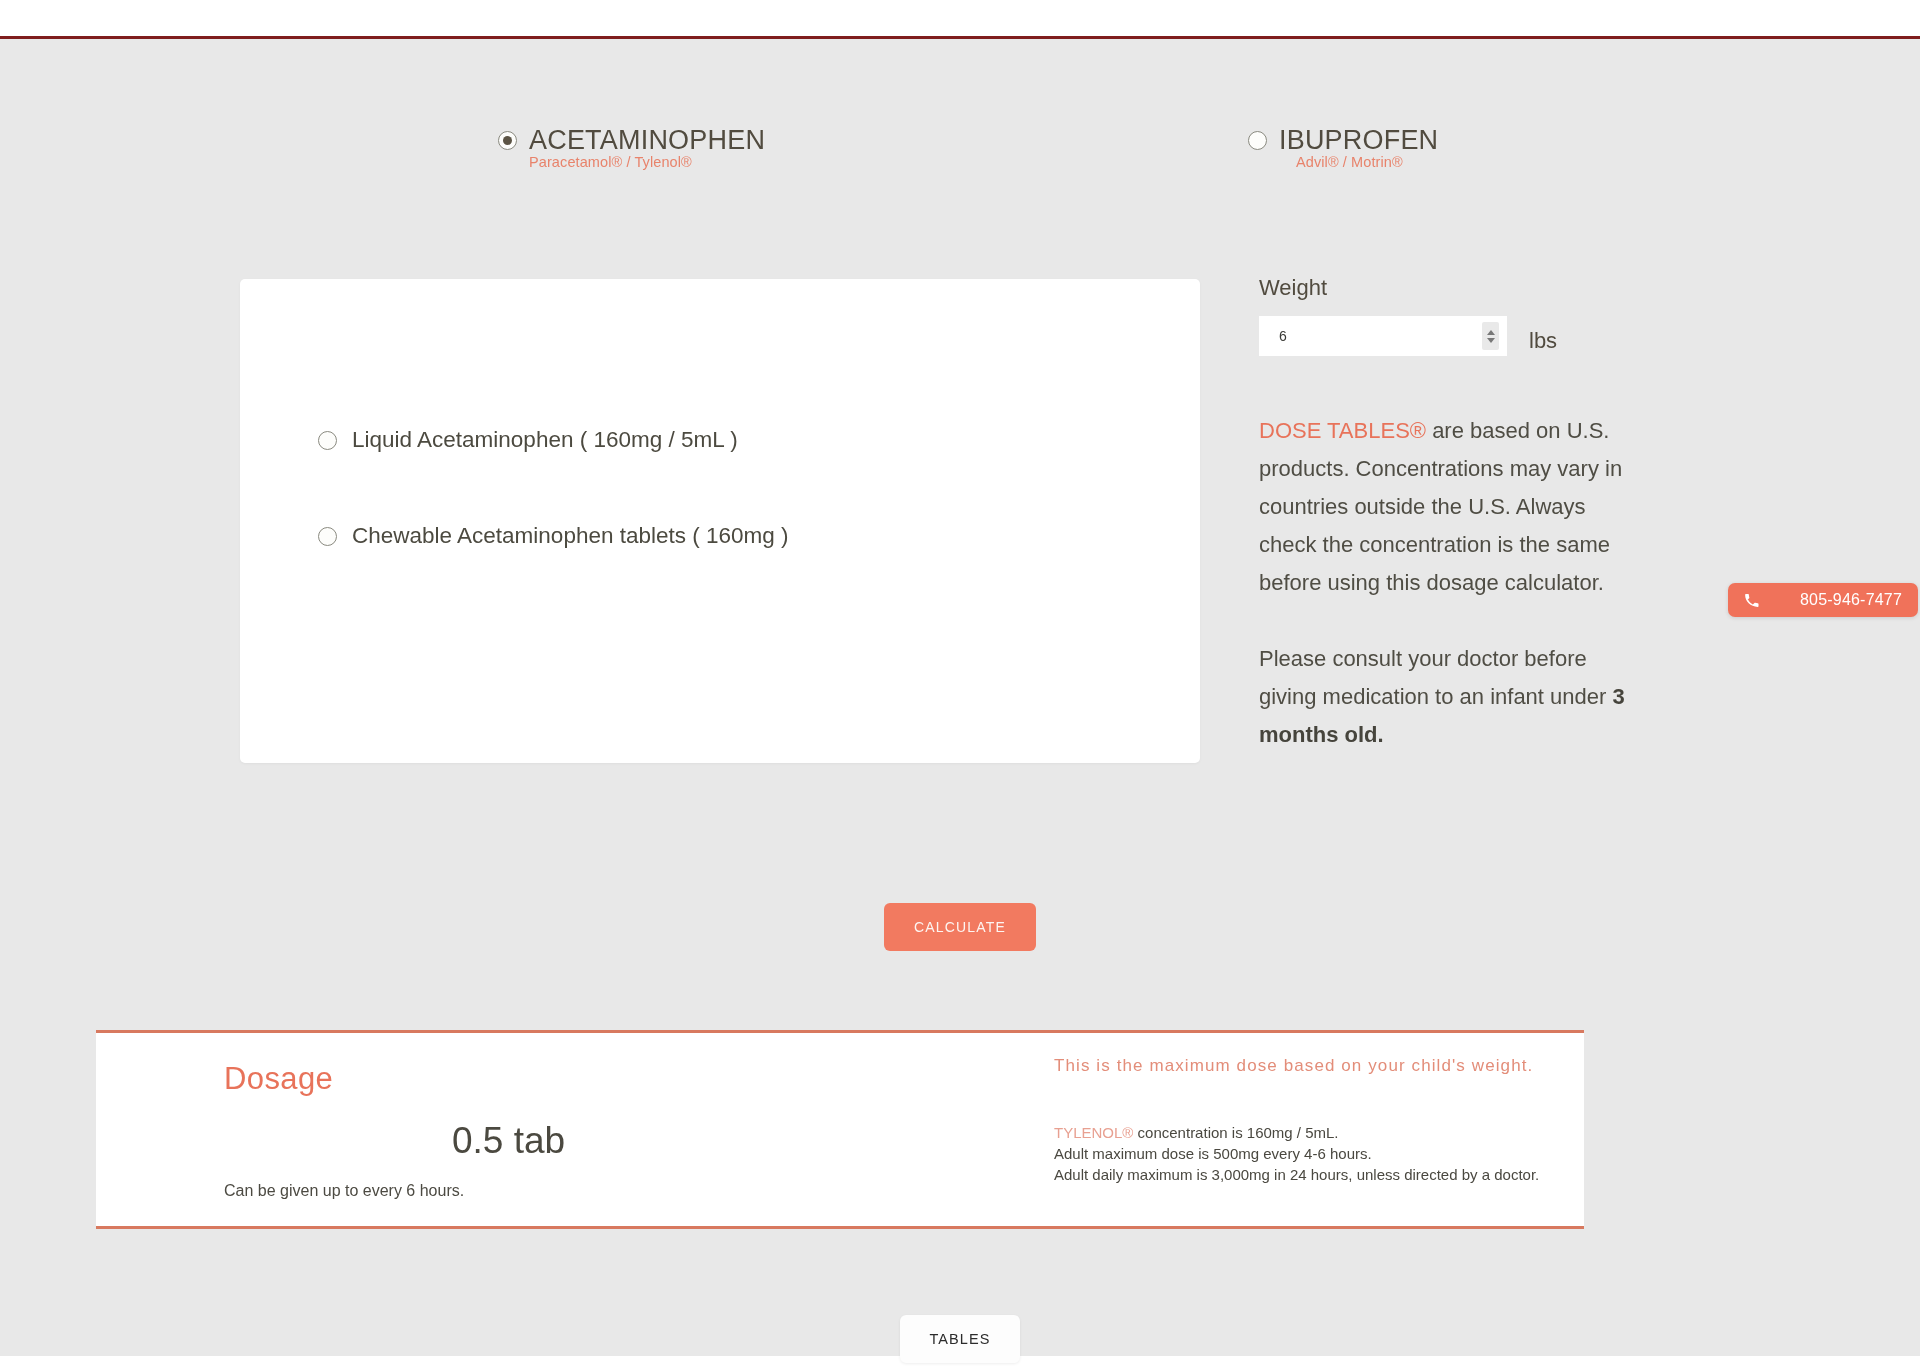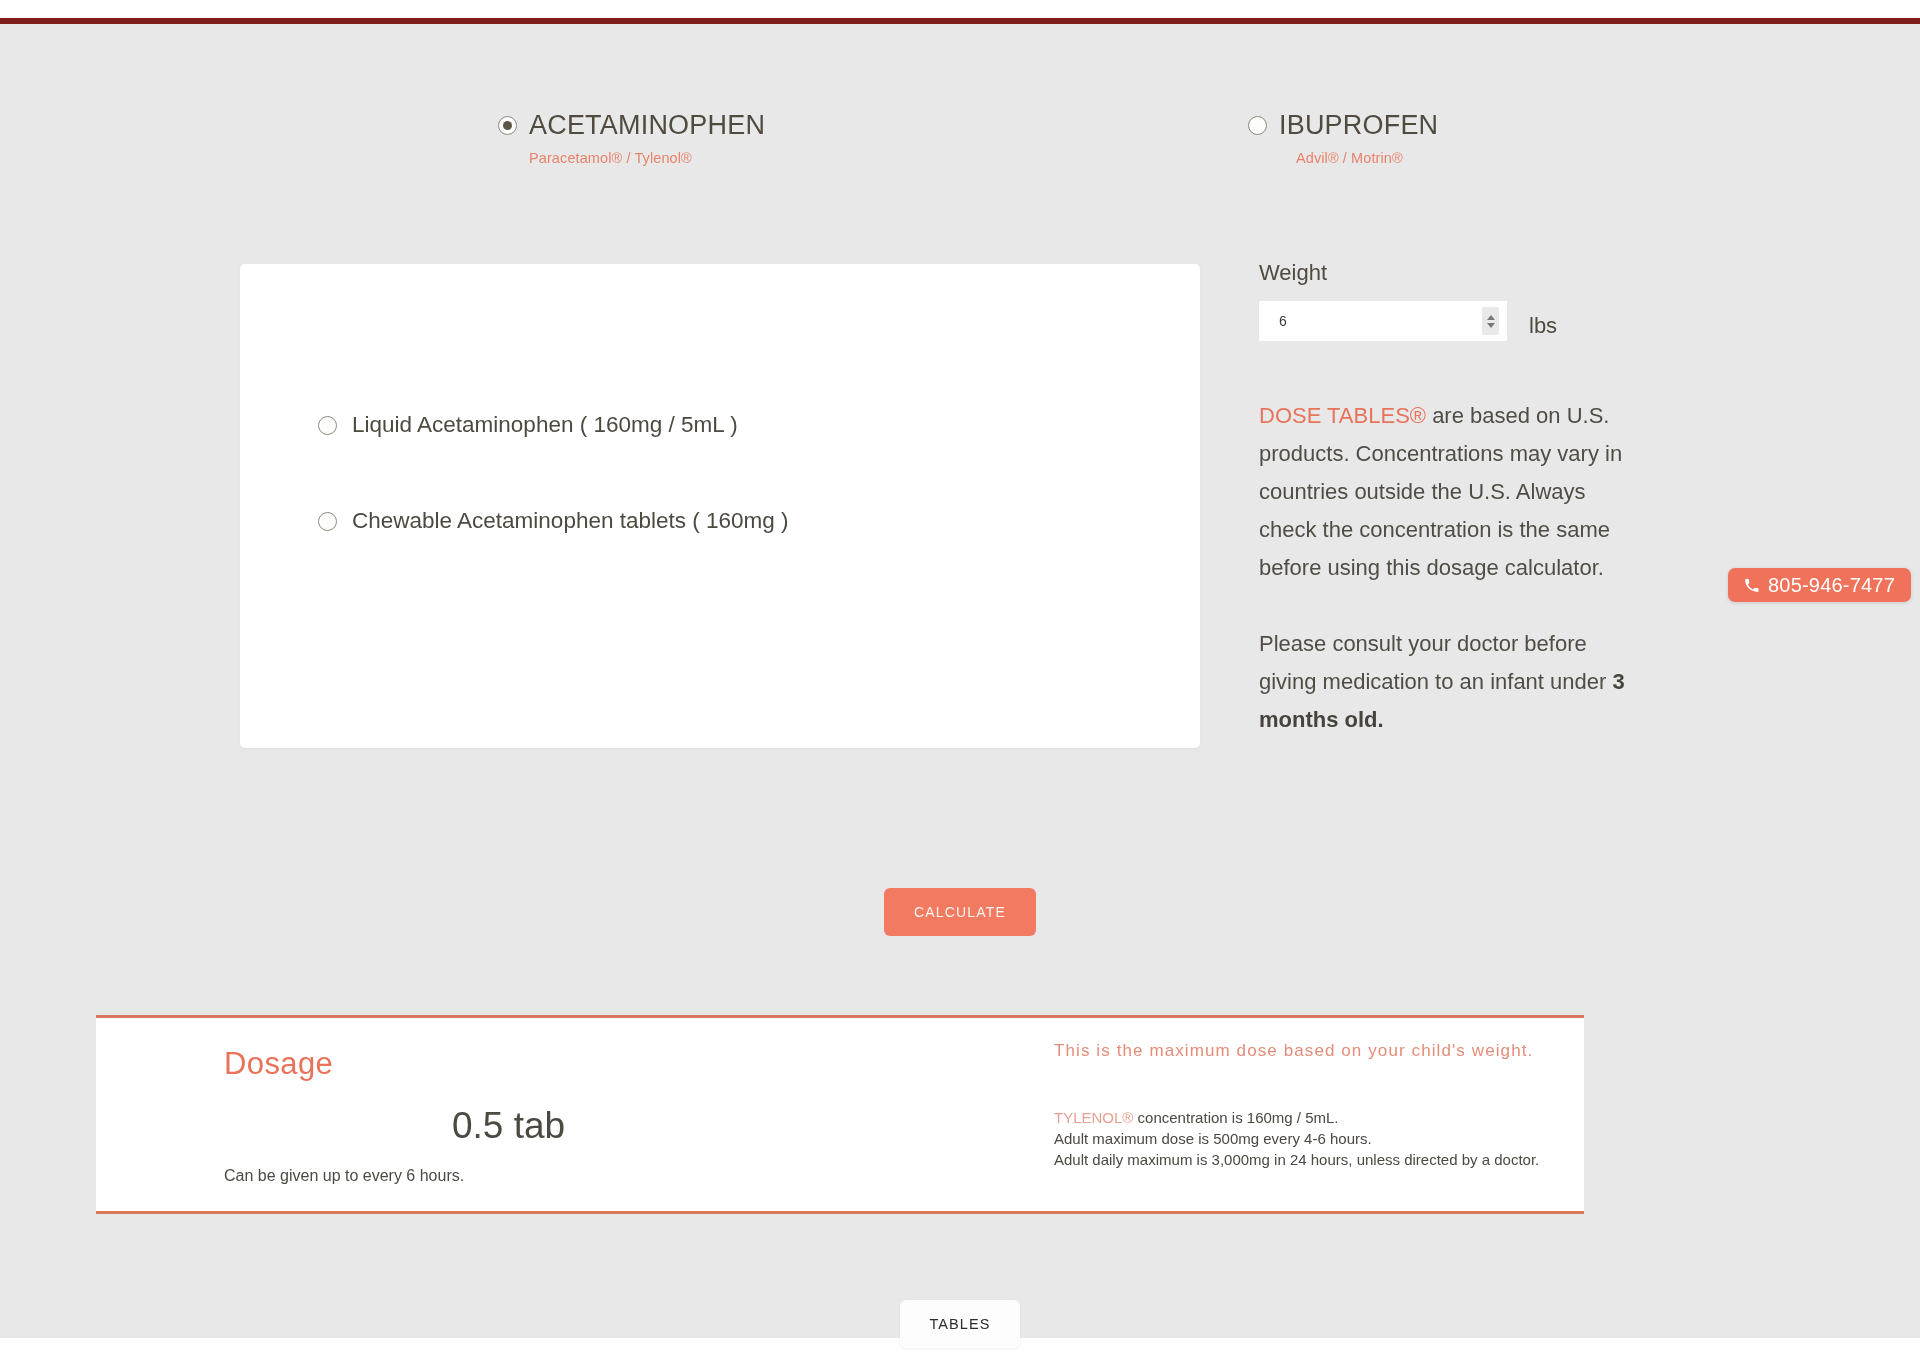--- a/index.html
+++ b/index.html
@@ -10,25 +10,25 @@
   body {
     width: 1920px;
     height: 1368px;
     background: #ffffff;
     font-family: "Liberation Sans", sans-serif;
     overflow: hidden;
   }
   .page {
     position: absolute;
     left: 0;
-    top: 18px;
+    top: 36px;
     width: 1920px;
     height: 1320px;
     background: #e8e8e8;
-    border-top: 6px solid #7f1d1d;
+    border-top: 3px solid #7f1d1d;
   }
 
   
   .med-row {
     position: absolute;
     left: 0;
     top: 88px;
     width: 1920px;
     height: 90px;
   }
@@ -66,21 +66,20 @@
     background: #5c5445;
   }
   .med-title {
     font-size: 27px;
     color: #514b3f;
     letter-spacing: 0.2px;
     font-weight: 400;
     line-height: 1;
   }
   .med-sub {
-    margin-top: 11px;
     margin-left: 31px;
     font-size: 14.5px;
     color: #e8836b;
     letter-spacing: 0.1px;
   }
   .med-option.ibuprofen .med-sub { margin-left: 48px; }
 
   
   .options-card {
     position: absolute;
@@ -197,23 +196,24 @@
     background: #f0725a;
     border-radius: 7px;
     display: flex;
     align-items: center;
     gap: 9px;
     box-shadow: 0 1px 4px rgba(0,0,0,0.12);
     cursor: pointer;
   }
   .phone-num {
     color: #ffffff;
-    font-size: 20px;
+    font-size: 16px;
     letter-spacing: 0.2px;
     white-space: nowrap;
+    margin-left: 32px;
   }
 
   
   .calc-btn {
     position: absolute;
     left: 884px;
     top: 864px;
     width: 152px;
     height: 48px;
     background: #f27a60;

